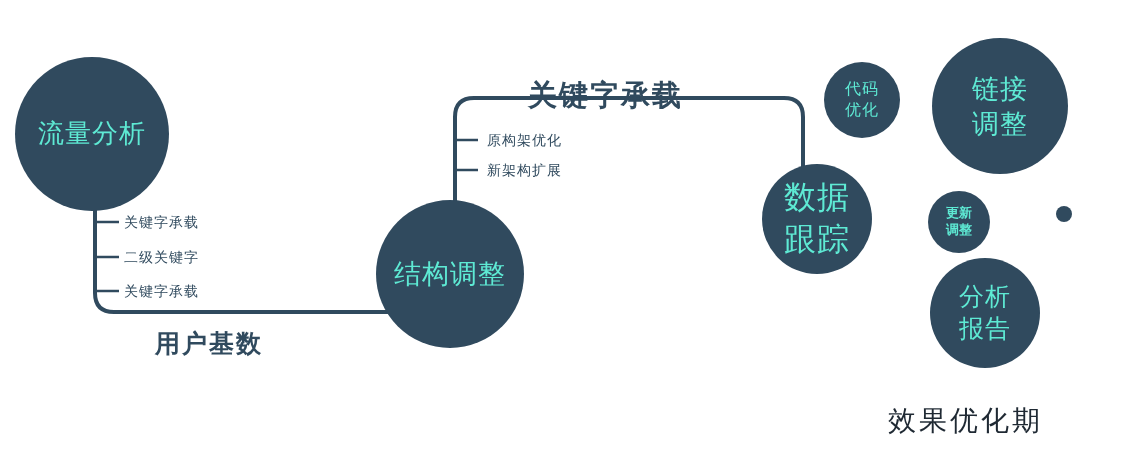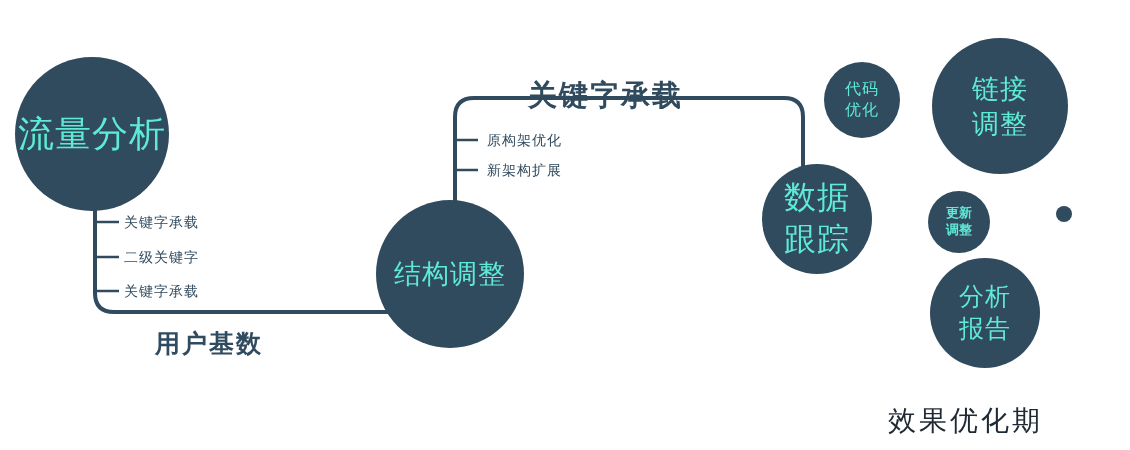--- a/index.html
+++ b/index.html
@@ -17,21 +17,21 @@
   }
   .wires{position:absolute;left:0;top:0;width:1130px;height:450px;}
   .circle{
     position:absolute;border-radius:50%;
     background:var(--primary);color:#5eead4;
     display:flex;flex-direction:column;align-items:center;justify-content:center;
     text-align:center;line-height:1.3;letter-spacing:1px;
   }
   .circle span{display:block;}
 
-  #node-traffic  {left:15px;  top:57px;  width:154px;height:154px;font-size:36px;}
+  #node-traffic  {left:15px;  top:57px;  width:154px;height:154px;font-size:26px;}
   #node-structure{left:376px; top:200px; width:148px;height:148px;font-size:27px;}
   #node-tracking {left:762px; top:164px; width:110px;height:110px;font-size:32px;text-align:center;}
   #node-code     {left:824px; top:62px;  width:76px; height:76px; font-size:16px;}
   #node-link     {left:932px; top:38px;  width:136px;height:136px;font-size:27px;}
   #node-update   {left:928px; top:191px; width:62px; height:62px; font-size:13px;font-weight:bold;letter-spacing:0;}
   #node-report   {left:930px; top:258px; width:110px;height:110px;font-size:25px;}
   #node-dot      {left:1056px;top:206px; width:16px; height:16px;}
 
   .edge-label{
     position:absolute;color:var(--primary);font-weight:bold;letter-spacing:2px;

